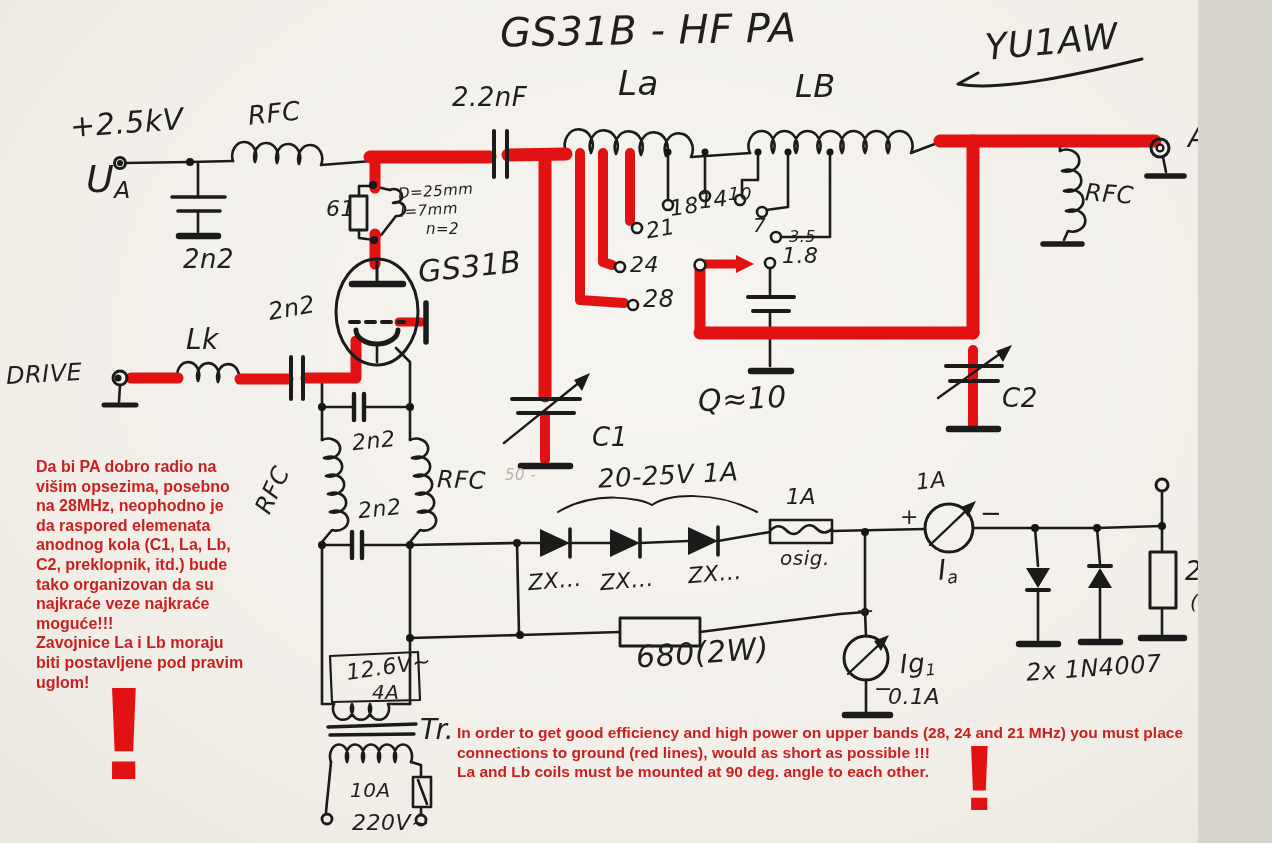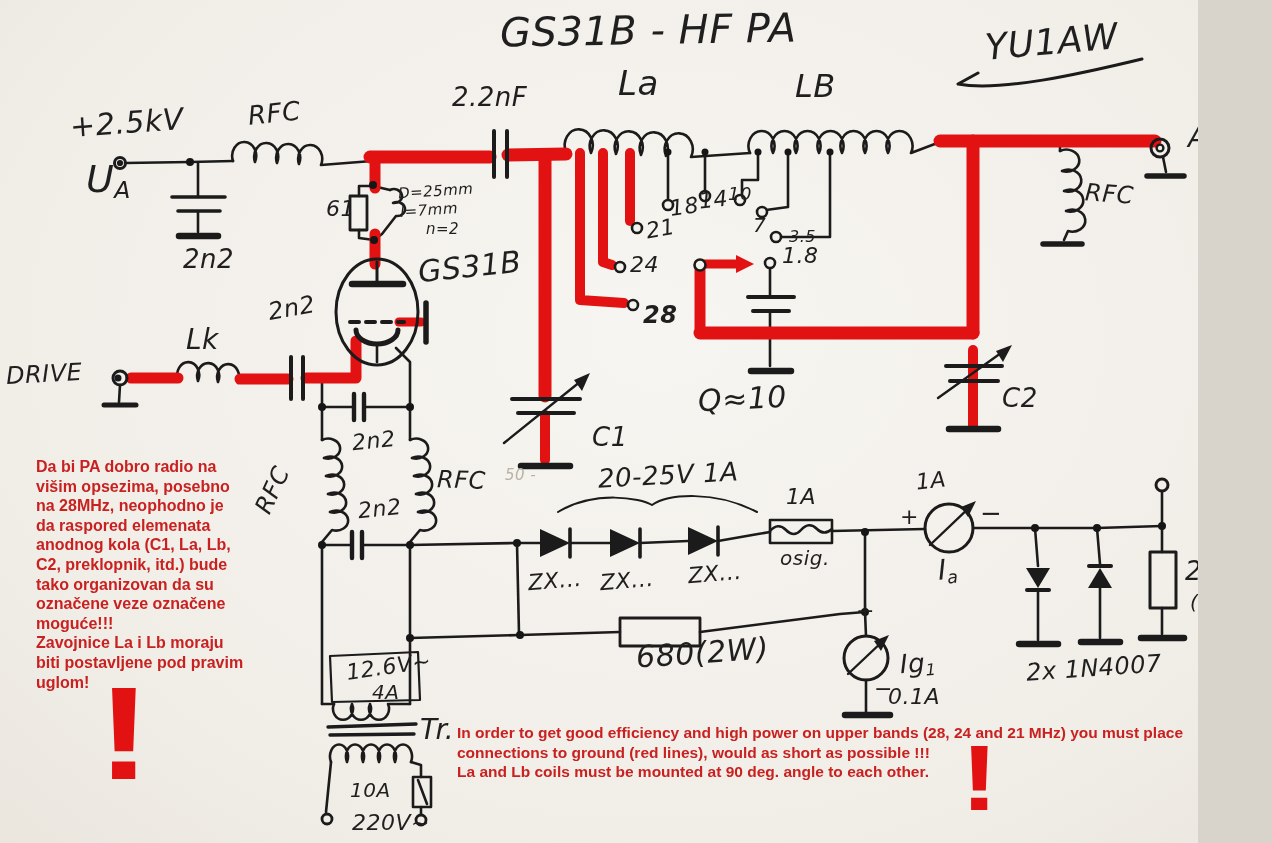--- a/index.html
+++ b/index.html
@@ -309,21 +309,21 @@
   <div class="lbl" style="left:698px;top:384px;font-size:30px;transform:rotate(-3deg);">Q≈10</div>
   <div class="lbl" style="left:1002px;top:385px;font-size:26px;">C2</div>
 
   <div class="lbl" style="left:646px;top:218px;font-size:22px;transform:rotate(-10deg);">21</div>
   <div class="lbl" style="left:670px;top:196px;font-size:22px;transform:rotate(-8deg);">18</div>
   <div class="lbl" style="left:699px;top:189px;font-size:22px;transform:rotate(-6deg);">14</div>
   <div class="lbl" style="left:728px;top:185px;font-size:18px;">10</div>
   <div class="lbl" style="left:753px;top:215px;font-size:20px;">7</div>
   <div class="lbl" style="left:789px;top:229px;font-size:16px;">3.5</div>
   <div class="lbl" style="left:630px;top:254px;font-size:22px;">24</div>
-  <div class="lbl" style="left:643px;top:303px;font-size:24px;font-weight:bold;">28</div>
+  <div class="lbl" style="left:643px;top:287px;font-size:24px;">28</div>
   <div class="lbl" style="left:782px;top:245px;font-size:22px;">1.8</div>
 
   <div class="lbl" style="left:248px;top:478px;font-size:24px;transform:rotate(-65deg);">RFC</div>
   <div class="lbl" style="left:437px;top:468px;font-size:24px;transform:rotate(2deg);">RFC</div>
   <div class="lbl ghost" style="left:505px;top:468px;font-size:15px;">50 -</div>
   <div class="lbl" style="left:352px;top:430px;font-size:22px;transform:rotate(-6deg);">2n2</div>
   <div class="lbl" style="left:358px;top:498px;font-size:22px;transform:rotate(-6deg);">2n2</div>
 
   <div class="lbl" style="left:598px;top:462px;font-size:26px;transform:rotate(-3deg);">20-25V 1A</div>
   <div class="lbl" style="left:528px;top:570px;font-size:22px;transform:rotate(-5deg);">ZX...</div>
@@ -355,21 +355,21 @@
   <div class="lbl" style="left:352px;top:812px;font-size:22px;">220V~</div>
 
   <div class="note" style="left:36px;top:457px;font-size:16px;line-height:19.6px;">
     <div>Da bi PA dobro radio na</div>
     <div>višim opsezima, posebno</div>
     <div>na 28MHz, neophodno je</div>
     <div>da raspored elemenata</div>
     <div>anodnog kola (C1, La, Lb,</div>
     <div>C2, preklopnik, itd.) bude</div>
     <div>tako organizovan da su</div>
-    <div>označene veze označene</div>
+    <div>najkraće veze najkraće</div>
     <div>moguće!!!</div>
     <div>Zavojnice La i Lb moraju</div>
     <div>biti postavljene pod pravim</div>
     <div>uglom!</div>
   </div>
 
   <div class="note" style="left:457px;top:723px;font-size:15.5px;line-height:19.5px;">
     <div>In order to get good efficiency and high power on upper bands (28, 24 and 21 MHz) you must place</div>
     <div>connections to ground (red lines), would as short as possible !!!</div>
     <div>La and Lb coils must be mounted at 90 deg. angle to each other.</div>

